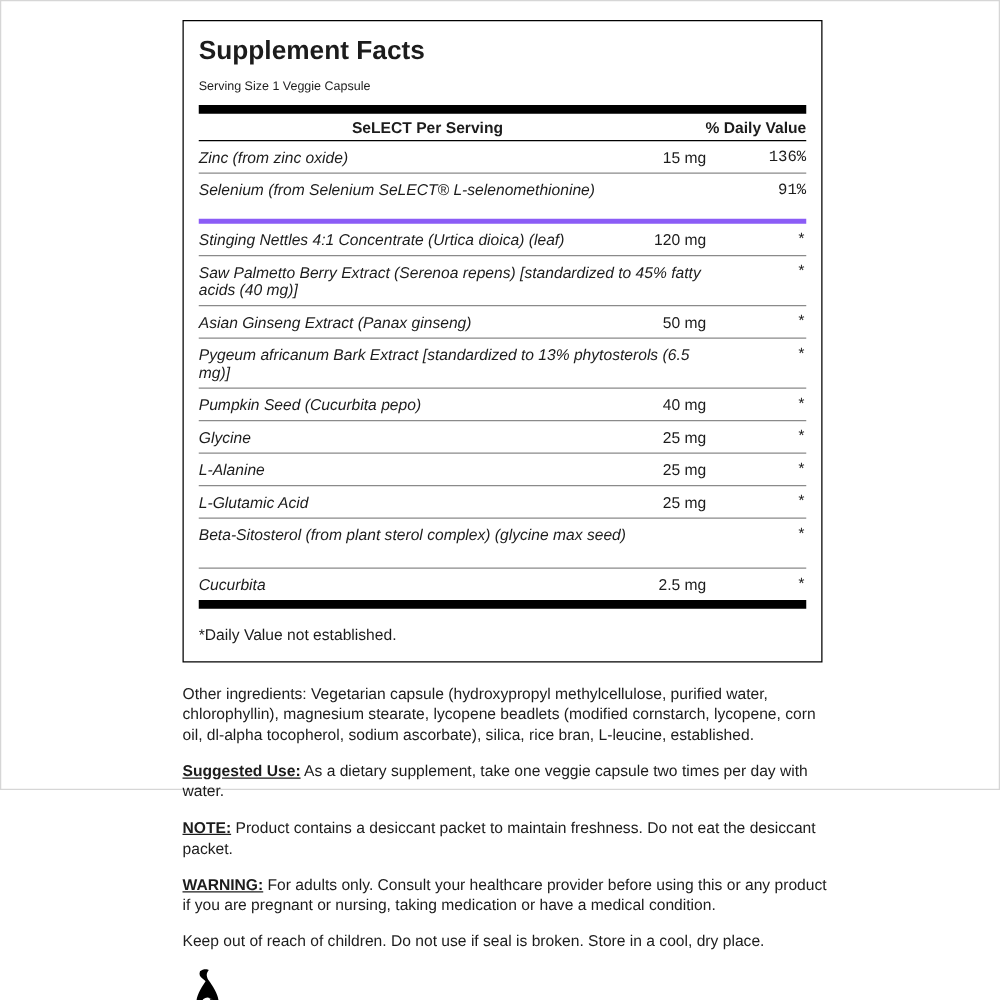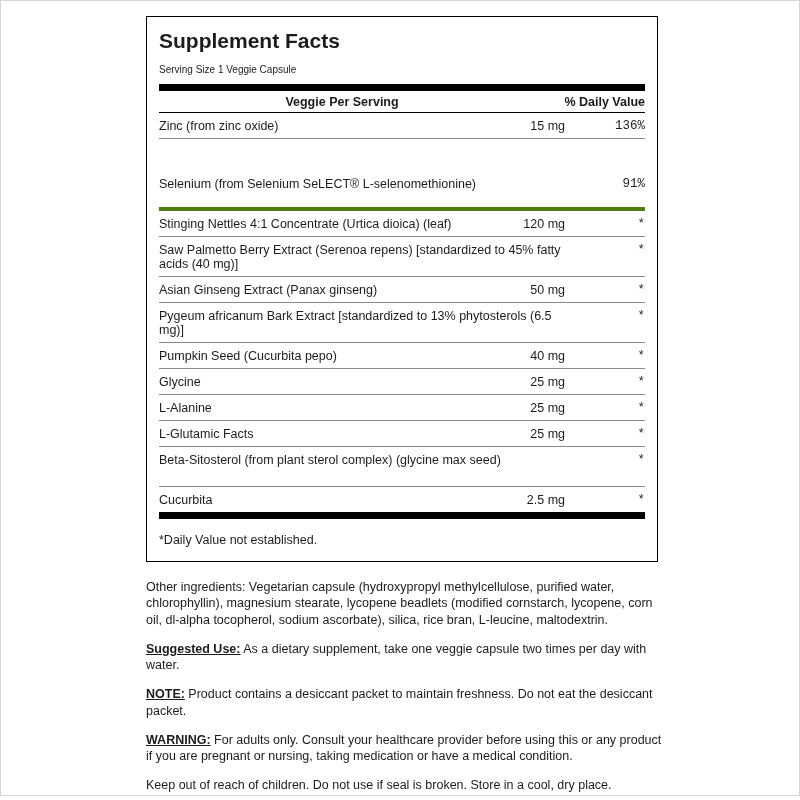--- a/index.html
+++ b/index.html
@@ -3,21 +3,21 @@
 <meta charset="utf-8">
 <style>
   * { margin:0; padding:0; box-sizing:border-box; }
   html,body { background:#fff; }
   body {
     width:800px; height:800px;
     font-family:"Liberation Sans", sans-serif;
     color:#1c1c1c;
   }
   .page {
-    width:800px; height:796px;
+    width:800px; height:632px;
     border:1px solid #d6d6d6;
     padding:15px 0 0 145px;
     background:#fff;
   }
   .facts-panel {
     width:512px;
     border:1px solid #000;
     padding:12px 12px 14px;
     background:#fff;
   }
@@ -33,22 +33,22 @@
   .hdr-amount { grid-column:1; text-align:center; }
   .hdr-dv { grid-column:2; text-align:right; white-space:nowrap; }
   .row {
     display:grid; grid-template-columns:1fr 100px 80px;
     font-size:12.5px;
     padding:6px 0 5px;
     border-bottom:1px solid #8a8a8a;
     position:relative;
   }
   #rows .row:last-child { border-bottom:none; }
-  .row.thickline { border-bottom:4px solid #4d7c0f;margin-top:32px; }
-  .row .name { grid-column:1; padding-right:4px; white-space:nowrap; }
+  .row.thickline { border-bottom:4px solid #8b5cf6; }
+  .row .name { grid-column:1; padding-right:4px; white-space:nowrap;font-style:italic; }
   .row.two .name { grid-column:1 / 3; white-space:normal; }
   .row .amt { grid-column:2; text-align:right; }
   .row .dv { grid-column:3; text-align:right;font-family:Liberation Mono, monospace; }
   .row.two { min-height:40px; }
   .row.two .amt {
     position:absolute; left:306px; bottom:5px;
     width:100px; text-align:center;
   }
   .footnote { font-size:12.5px; margin-top:14px; }
   .info {
@@ -64,21 +64,21 @@
 
 <div class="page">
 
   <div class="facts-panel">
     <div class="facts-title">Supplement Facts</div>
     <div class="serving">Serving Size 1 Veggie Capsule</div>
 
     <div class="bar"></div>
 
     <div class="facts-header">
-      <span class="hdr-amount">Veggie Per Serving</span>
+      <span class="hdr-amount">SeLECT Per Serving</span>
       <span class="hdr-dv">% Daily Value</span>
     </div>
 
     <div id="rows">
         <div class="row">
           <div class="name">Zinc (from zinc oxide)</div>
           <div class="amt">15 mg</div>
           <div class="dv">136%</div>
         </div>
         <div class="row two thickline">
@@ -115,21 +115,21 @@
           <div class="name">Glycine</div>
           <div class="amt">25 mg</div>
           <div class="dv">*</div>
         </div>
         <div class="row">
           <div class="name">L-Alanine</div>
           <div class="amt">25 mg</div>
           <div class="dv">*</div>
         </div>
         <div class="row">
-          <div class="name">L-Glutamic Facts</div>
+          <div class="name">L-Glutamic Acid</div>
           <div class="amt">25 mg</div>
           <div class="dv">*</div>
         </div>
         <div class="row two">
           <div class="name">Beta-Sitosterol (from plant sterol complex) (glycine max seed)</div>
           <div class="amt">20 mg</div>
           <div class="dv">*</div>
         </div>
         <div class="row">
           <div class="name">Cucurbita</div>
@@ -138,21 +138,21 @@
         </div>
       </div>
 
     <div class="bar"></div>
 
     <div class="footnote">*Daily Value not established.</div>
   </div>
 
   <div class="info">
     <p>
-      <span>Other ingredients: Vegetarian capsule (hydroxypropyl methylcellulose, purified water, chlorophyllin), magnesium stearate, lycopene beadlets (modified cornstarch, lycopene, corn oil, dl-alpha tocopherol, sodium ascorbate), silica, rice bran, L-leucine, maltodextrin.</span>
+      <span>Other ingredients: Vegetarian capsule (hydroxypropyl methylcellulose, purified water, chlorophyllin), magnesium stearate, lycopene beadlets (modified cornstarch, lycopene, corn oil, dl-alpha tocopherol, sodium ascorbate), silica, rice bran, L-leucine, established.</span>
     </p>
     <p>
       <span class="lead">Suggested Use:</span><span> As a dietary supplement, take one veggie capsule two times per day with water.</span>
     </p>
     <p>
       <span class="lead">NOTE:</span><span> Product contains a desiccant packet to maintain freshness. Do not eat the desiccant packet.</span>
     </p>
     <p>
       <span class="lead">WARNING:</span><span> For adults only. Consult your healthcare provider before using this or any product if you are pregnant or nursing, taking medication or have a medical condition.</span>
     </p>

